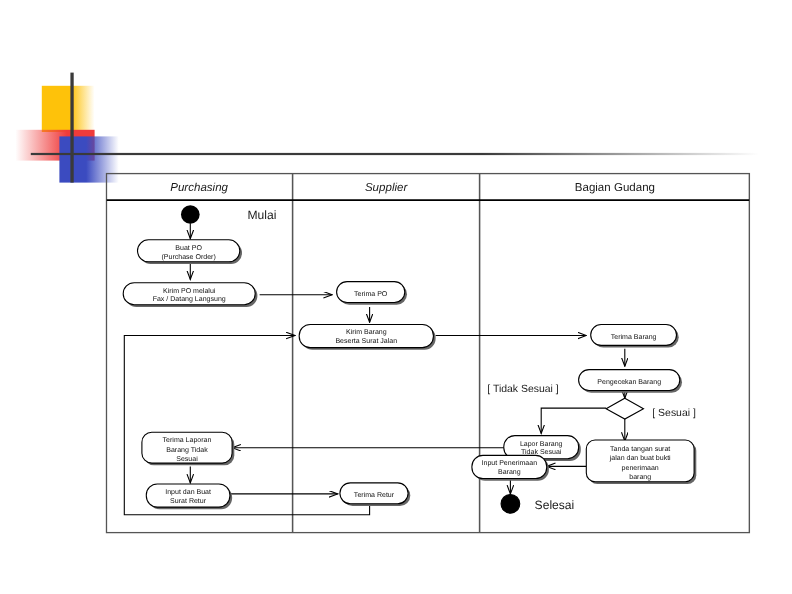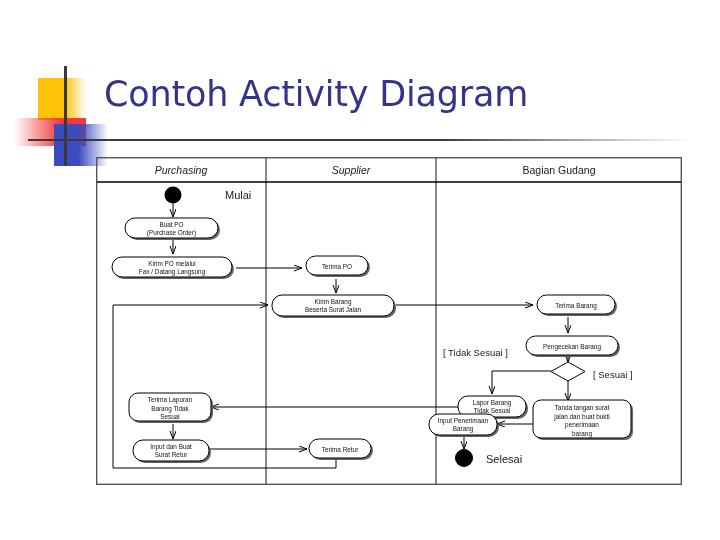--- a/index.html
+++ b/index.html
@@ -137,21 +137,20 @@
 <div id="slide">
 
   <div id="ornament">
     <div class="orn-yellow"></div>
     <div class="orn-red"></div>
     <div class="orn-blue"></div>
     <div class="orn-vline"></div>
   </div>
   <div id="title-rule"></div>
 
-  <div id="page-title">Contoh Activity Diagram</div>
 
   <div id="diagram-wrap">
     <svg width="586" height="328" viewBox="0 0 586 328" xmlns="http://www.w3.org/2000/svg">
       <defs>
         <marker id="ah" markerWidth="9" markerHeight="9" refX="8" refY="3" orient="auto">
           <path d="M0,0 L8,3 L0,6" fill="none" stroke="#000" stroke-width="1"></path>
         </marker>
       </defs>
 
       <rect class="frame" x="0.7" y="0.7" width="584.6" height="326.6"></rect>

